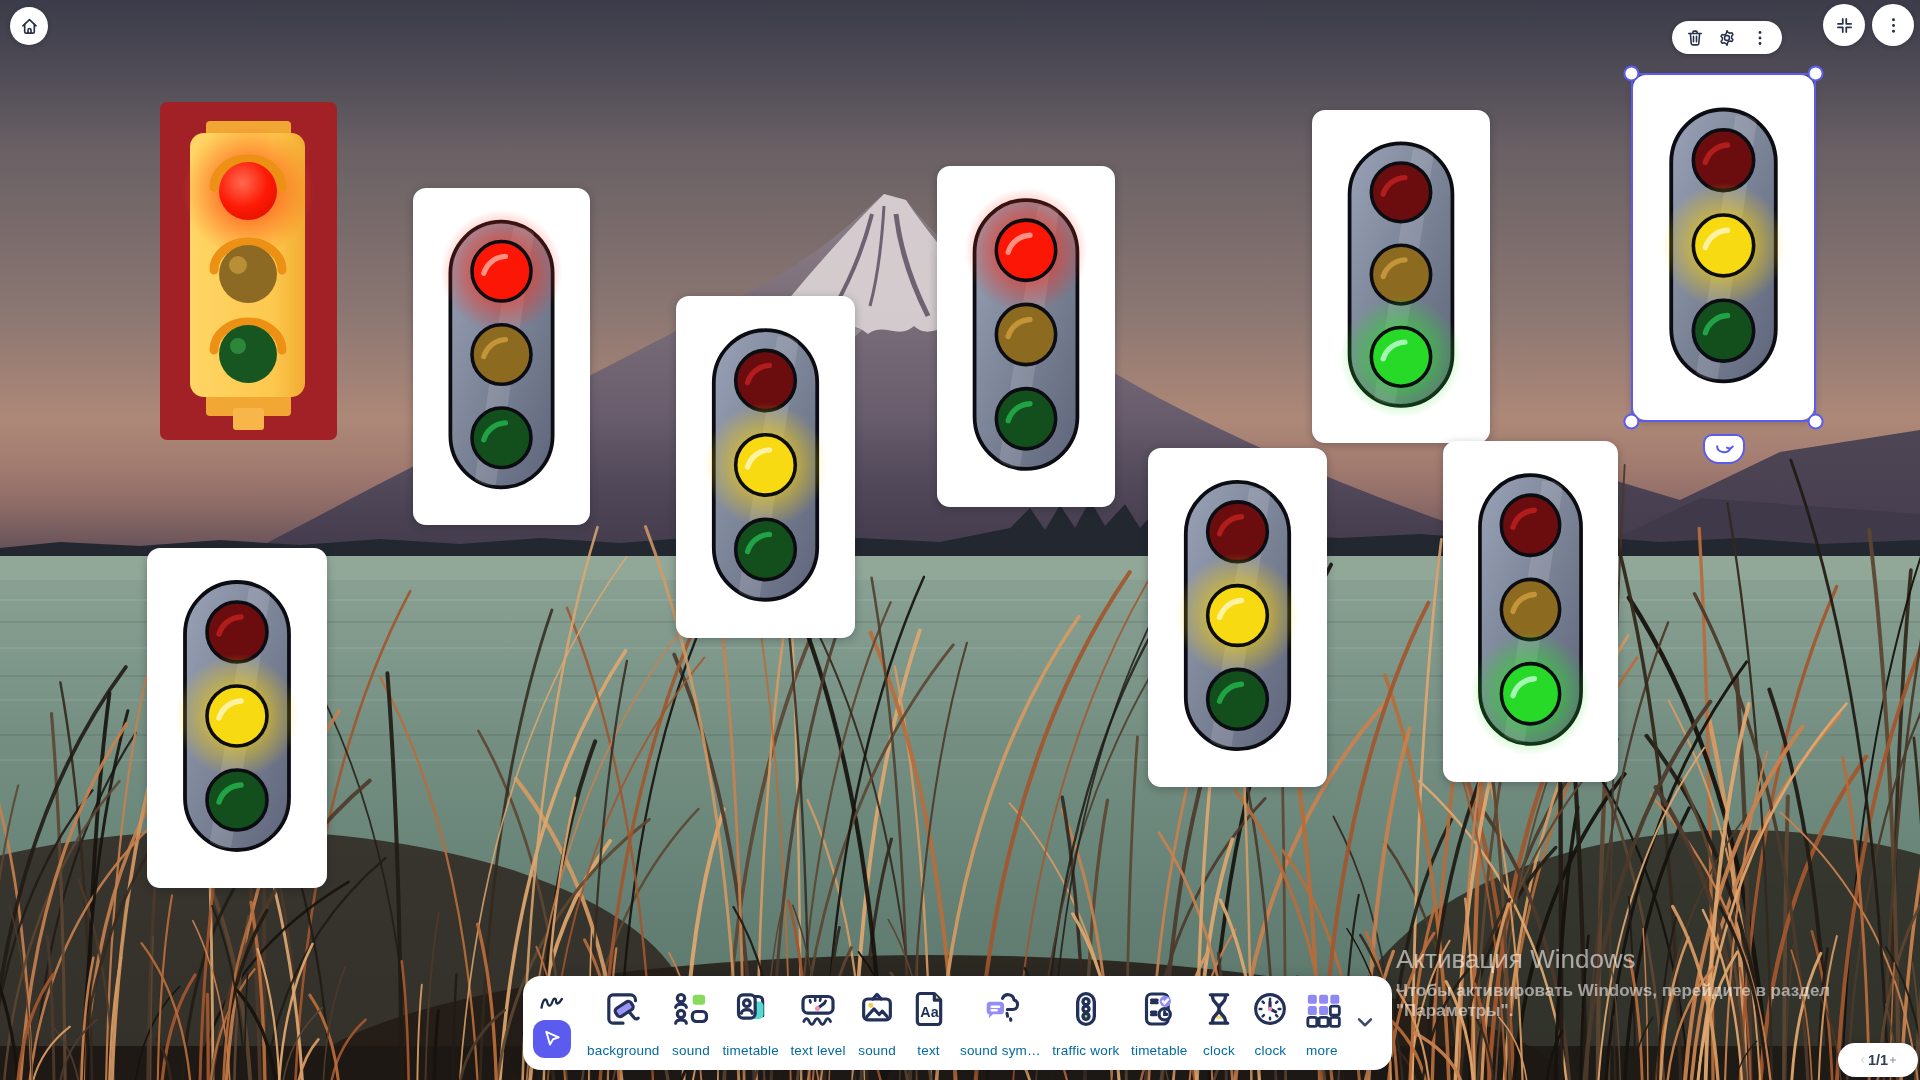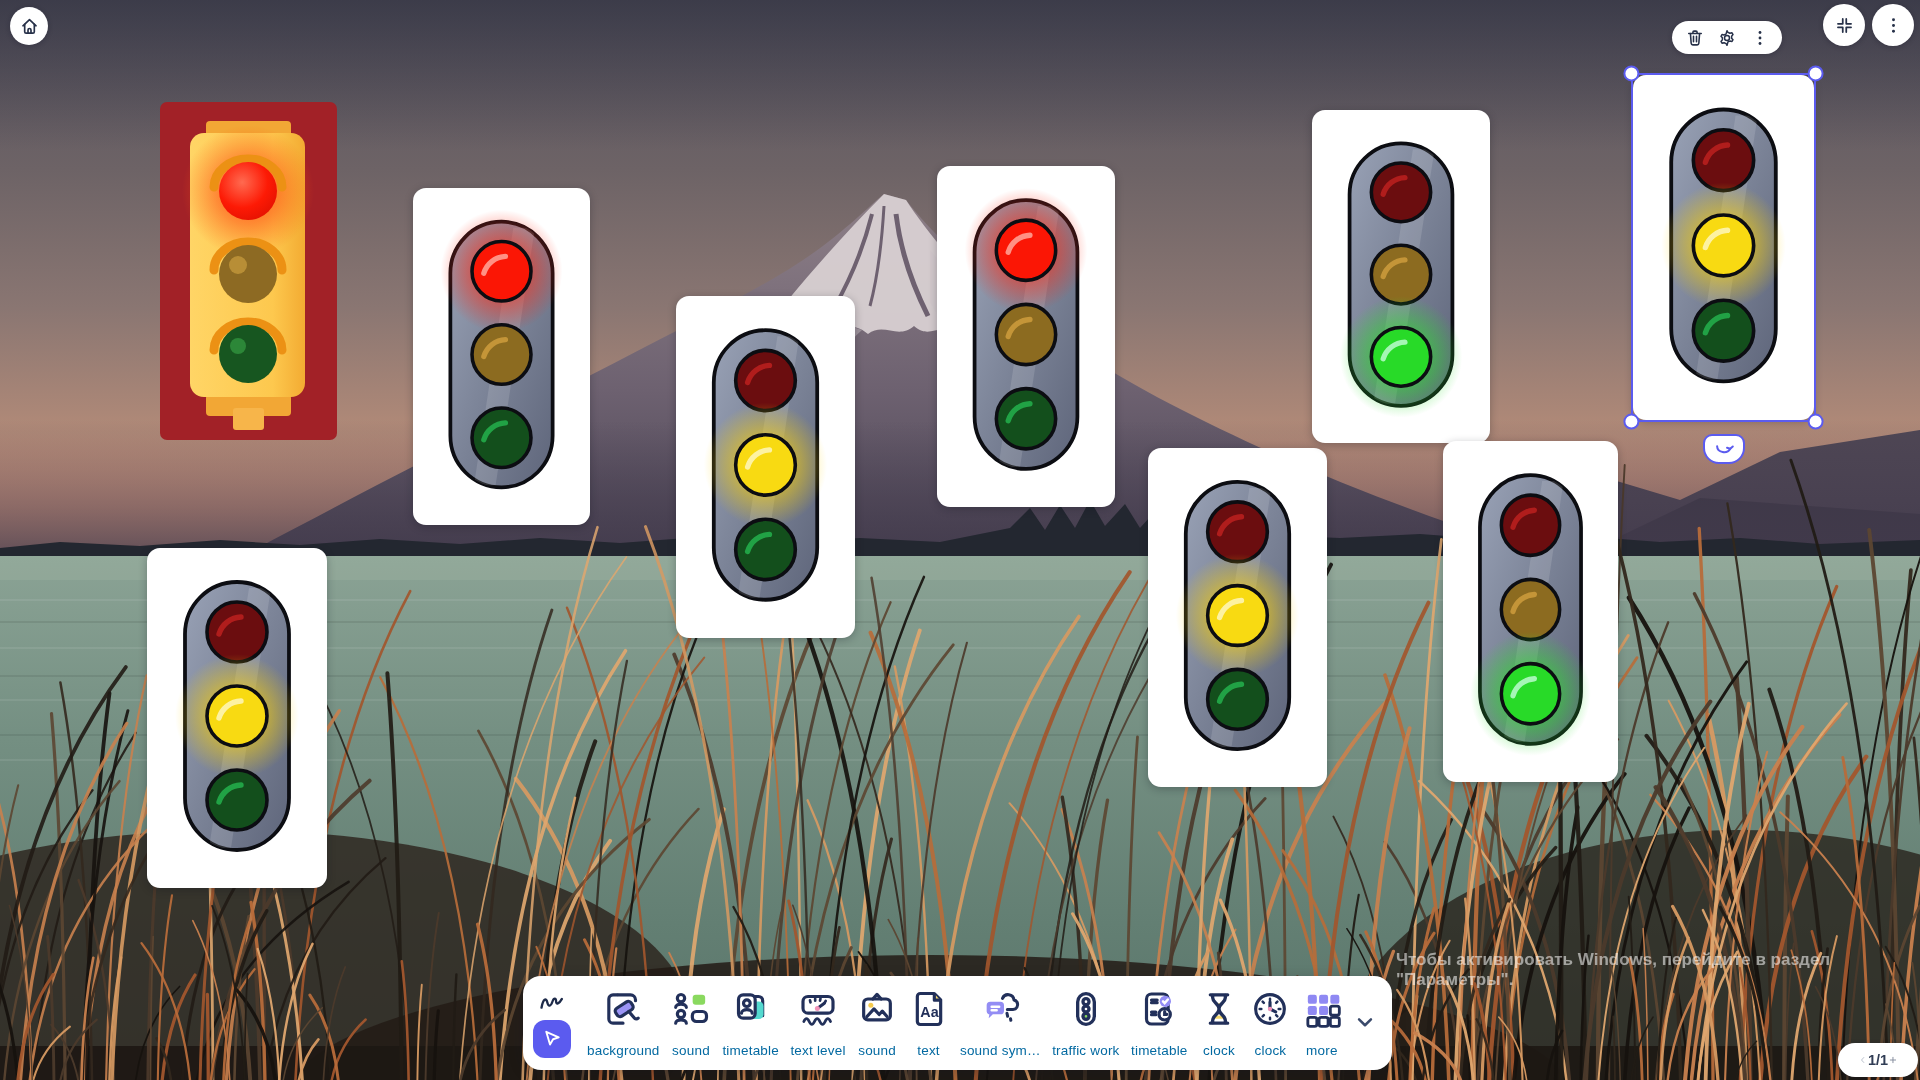--- a/index.html
+++ b/index.html
@@ -752,20 +752,21 @@
             <svg viewBox="0 0 24 16" fill="none" stroke="#5b5bef" stroke-width="2.2" stroke-linecap="round">
               <path d="M4.5 4.5 a7.5 6.5 0 0 0 14.3 2.6"></path>
               <path d="M18.8 7.1 l2.8-2.4 M18.8 7.1 l-3.5-.9"></path>
             </svg>
           </span>
         </div>
       </div>
     </div>
 
   <div class="watermark">
+    <div class="t1">Активация Windows</div>
     <div class="t2">Чтобы активировать Windows, перейдите в раздел "Параметры".</div>
   </div>
 
   <div class="circle-btn" id="home-btn">
     <span data-icon="home-icon">
         <svg viewBox="0 0 24 24" fill="none" stroke="#273149" stroke-width="1.9" stroke-linecap="round" stroke-linejoin="round">
           <path d="M4.5 11.2 L12 4.2 L19.5 11.2"></path>
           <path d="M6.5 9.4 V18 a1.6 1.6 0 0 0 1.6 1.6 h7.8 A1.6 1.6 0 0 0 17.5 18 V9.4"></path>
           <path d="M10.3 19.4 v-3.4 a1.7 1.7 0 0 1 3.4 0 v3.4"></path>
         </svg>

